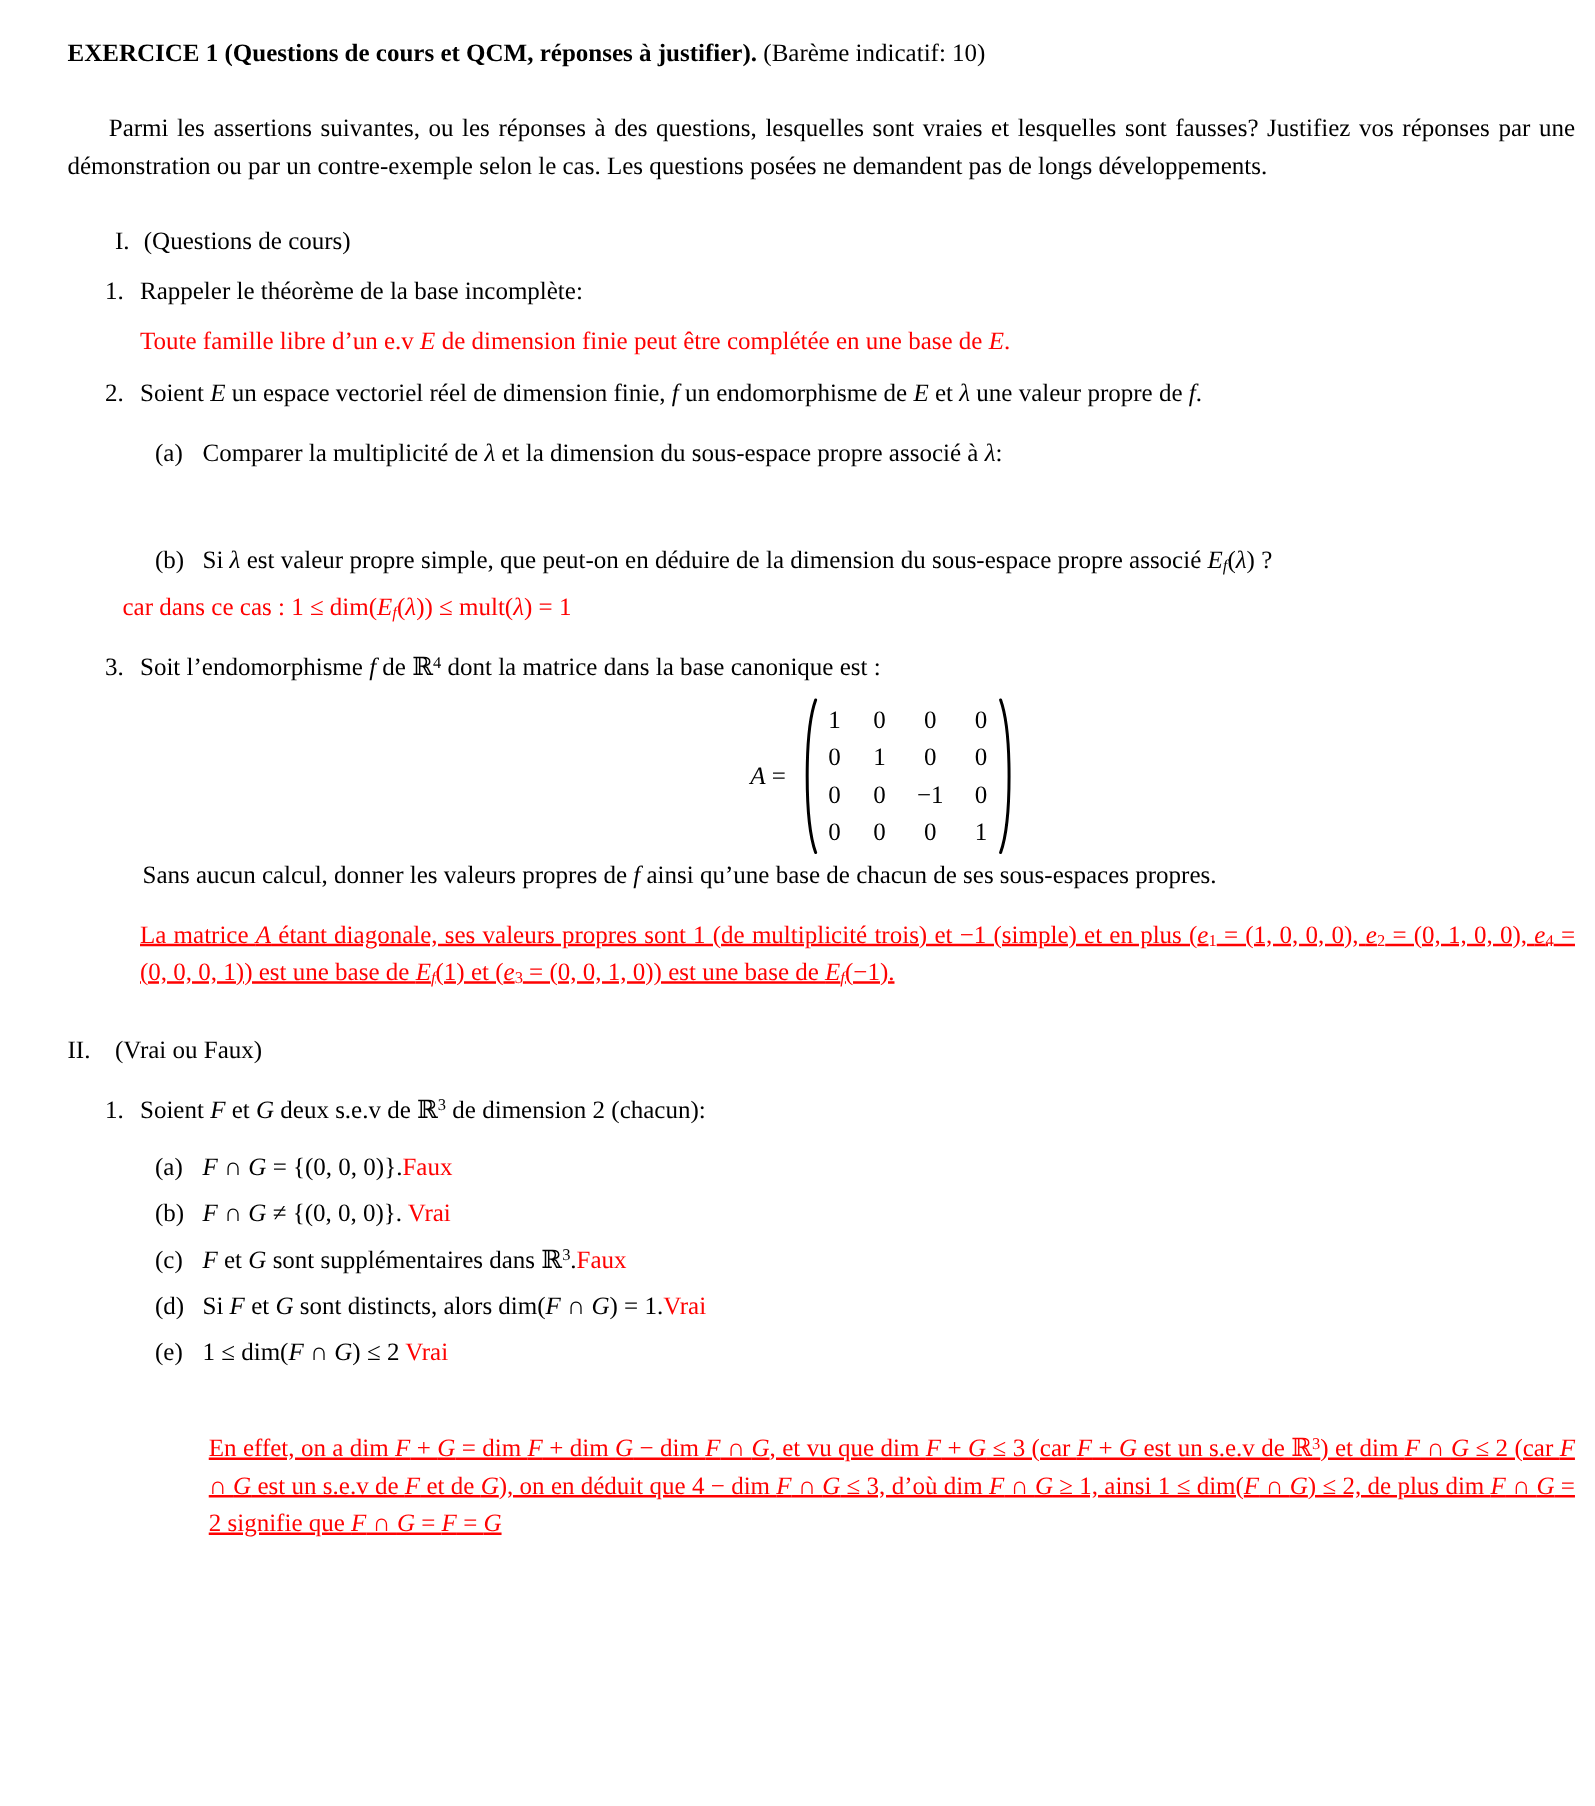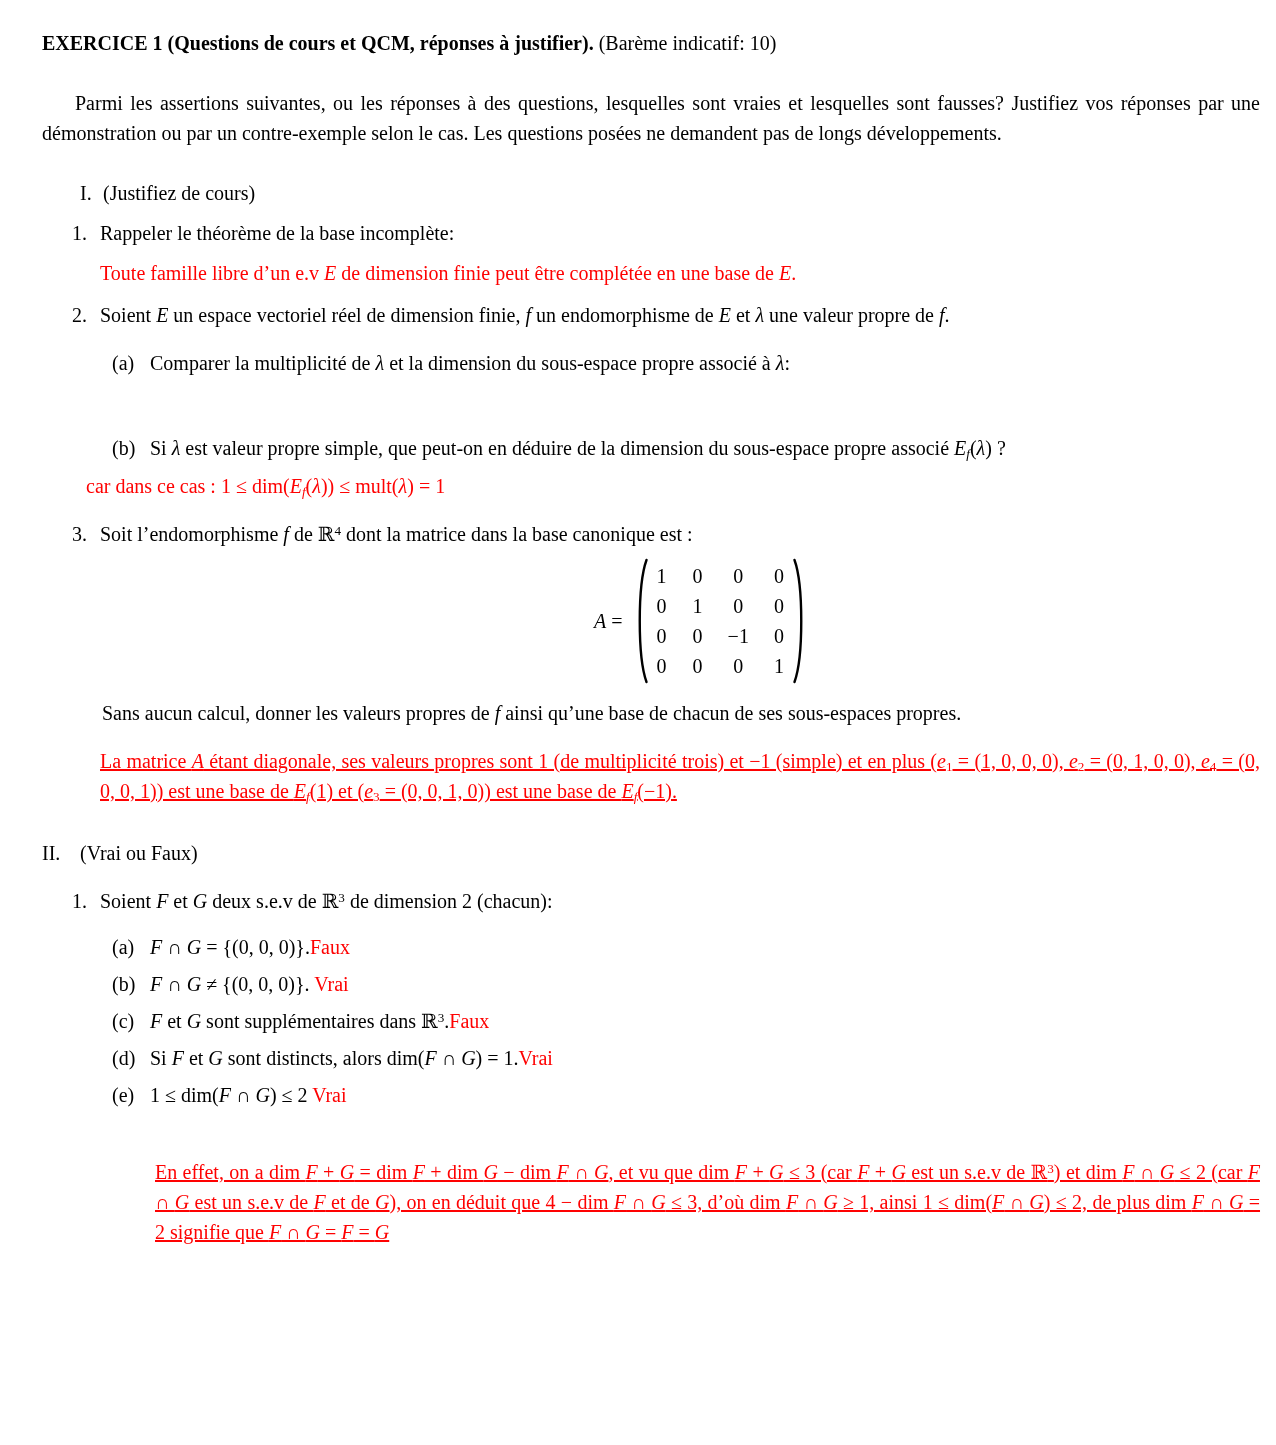--- a/index.html
+++ b/index.html
@@ -1,20 +1,20 @@
 <!DOCTYPE html>
 <html style="--red: #fe0202;"><head>
 <meta charset="utf-8">
 <style>
   html,body { margin:0; padding:0; background:#ffffff; }
   .page {
     position:relative;
     width:1276px; height:1445px;
     box-sizing:border-box;
-    padding:20px 16px 0 42px;
+    padding:20px 16px 0 54px;
     font-family:"Liberation Serif","DejaVu Serif","DejaVu Sans",serif;
     font-size:20px; line-height:30px;
     color:#000; overflow:hidden;
   }
   p { margin:0; }
   .it { font-style:italic; }
   .bd { font-weight:bold; }
   .rd { color:var(--red,#fe0202); }
   .red { color:var(--red,#fe0202); }
   sup { font-size:0.66em; line-height:0; vertical-align:0.45em; }
@@ -40,40 +40,40 @@
   .f-a { margin-top:22px; }
   .sub-b { margin-top:55px; }
   .f-b { margin-top:57px; }
   .car { margin-top:8px; margin-left:44px; }
   .item-3 { margin-top:18px; }
   .matrixwrap { margin-top:8px; margin-left:100px; display:flex; justify-content:center; align-items:center; }
   .mlhs { margin-right:10px; }
   .mparen { flex:0 0 auto; display:block; }
   .mgrid { display:grid; grid-template-columns:repeat(4,auto); column-gap:24px; padding:0 7px; line-height:30px; }
   .mgrid span { display:block; text-align:center; min-width:12px; }
-  .sans { margin-top:13px; margin-left:60px; }
+  .sans { margin-top:0; margin-left:60px; }
   .jpara { text-align:justify;text-decoration:underline; }
   .rp1 { margin-top:18px; margin-left:58px; }
   .item-21 { margin-top:18px; }
   .qa { margin-top:16px; }
   .qn { margin-top:7px; }
   .rp2 { margin-top:47px; margin-left:113px; }
 </style>
 </head>
 <body>
 
 <div class="page">
 
   <p class="title"><span class="bd">EXERCICE 1 (Questions de cours et QCM, réponses à justifier).</span> (Barème indicatif: 10)</p>
 
   <p class="intro">Parmi les assertions suivantes, ou les réponses à des questions, lesquelles sont vraies et lesquelles sont fausses? Justifiez vos réponses par une démonstration ou par un contre-exemple selon le cas. Les questions posées ne demandent pas de longs développements.</p>
 
   <div class="row roman1">
     <span class="lbl">I.</span>
-    <div class="cnt">(Justifiez de cours)</div>
+    <div class="cnt">(Questions de cours)</div>
   </div>
 
   <div class="row num item-1">
     <span class="lbl">1.</span>
     <div class="cnt">Rappeler le théorème de la base incomplète:</div>
   </div>
   <p class="red ans-1">Toute famille libre d’un e.v <span class="it">E</span> de dimension finie peut être complétée en une base de <span class="it">E</span>.</p>
 
   <div class="row num item-2">
     <span class="lbl">2.</span>

